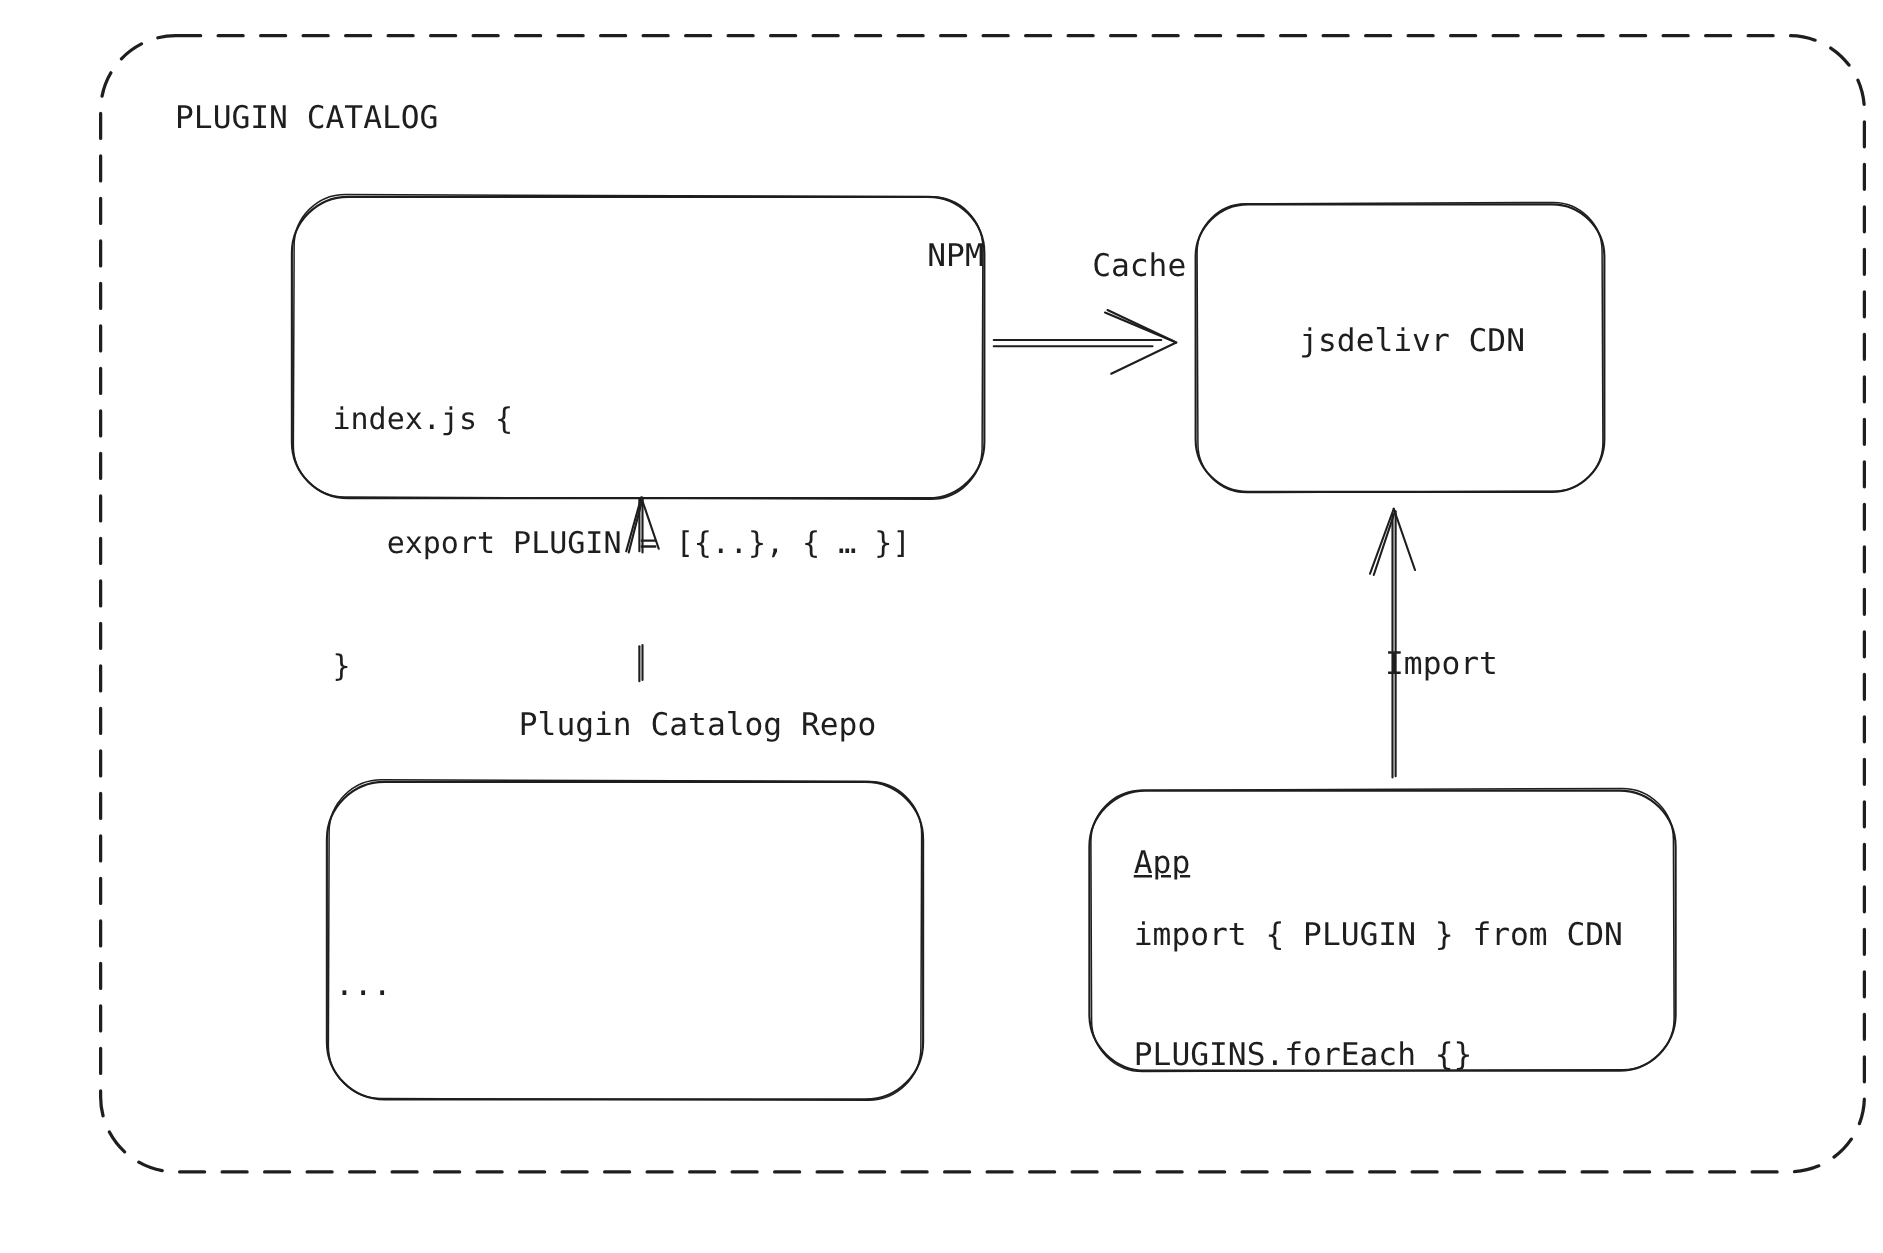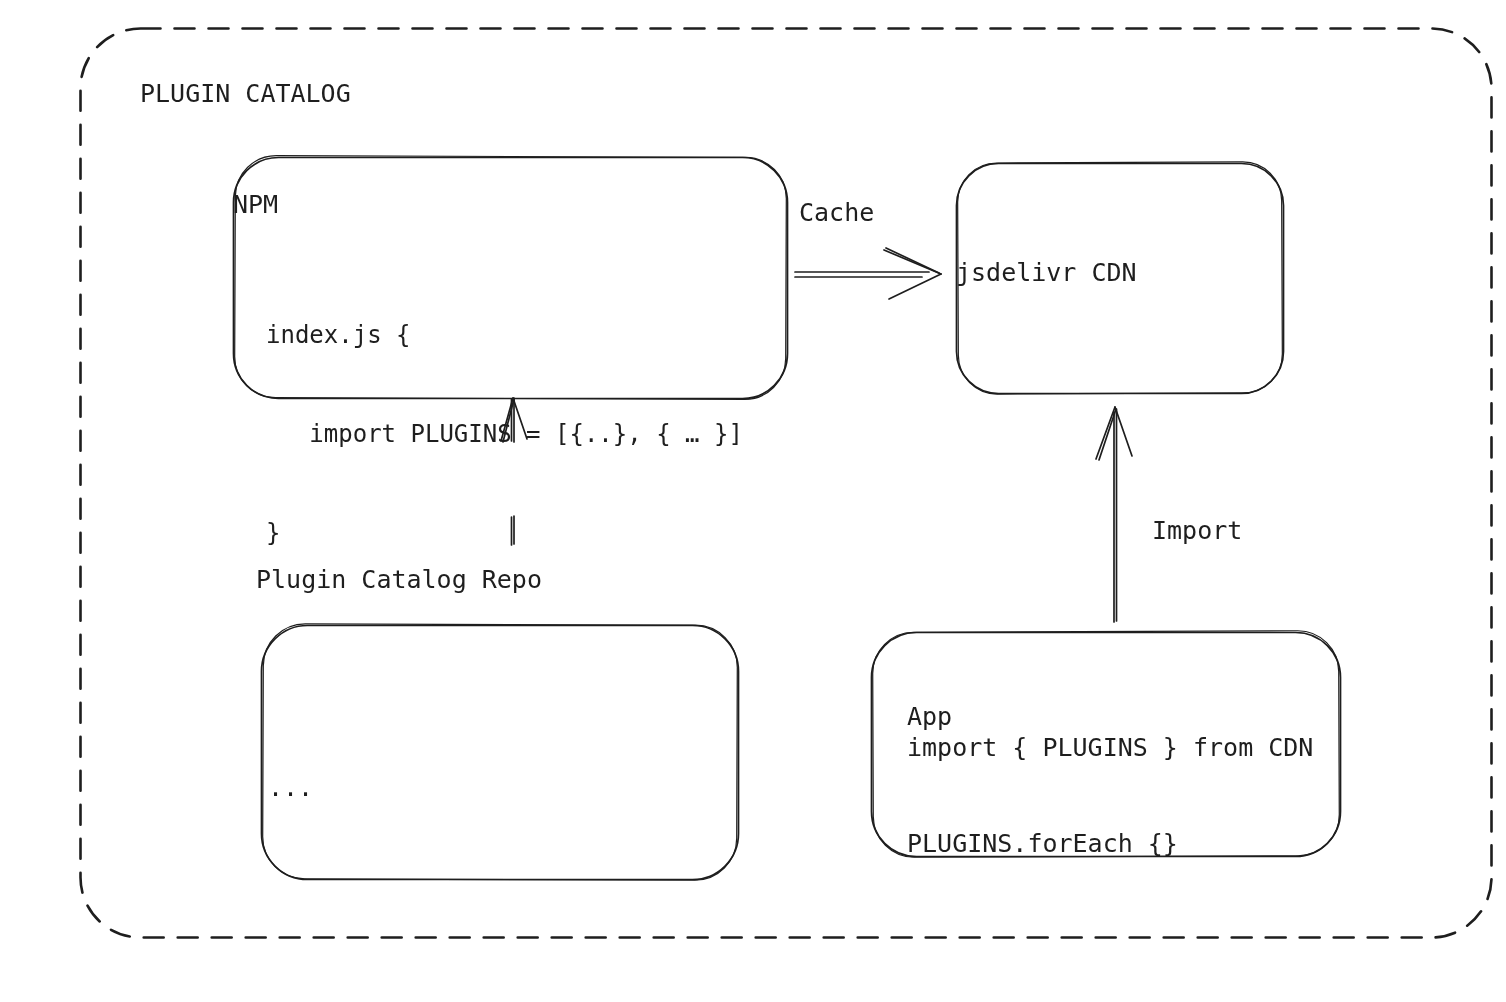--- a/index.html
+++ b/index.html
@@ -14,21 +14,21 @@
   }
   svg.shapes { position:absolute; left:0; top:0; display:block; }
   svg.shapes path, svg.shapes rect { stroke:#1e1e1e; fill:none; stroke-linecap:round; }
   .txt {
     position:absolute;
     white-space:pre;
     font-size:25px;
     line-height:30px;
     color:#1e1e1e;
   }
-  .center { text-align:left; }
+  .center { text-align:right; }
   .code { line-height:33px; }
   .npm-code { font-size:24px; }
 </style>
 </head>
 <body>
 
 <div class="canvas">
 
   <svg class="shapes" width="1506" height="1002" viewBox="0 0 1506 1002">
 
@@ -81,33 +81,33 @@
       <path d="M1072 409 L1055 460"></path>
       <path d="M1071 407 L1088 456"></path>
     </g>
   </svg>
 
   <div class="txt" style="left:96px; top:79px;">PLUGIN CATALOG</div>
 
   <div class="txt center" style="left:189px; top:190px; width:554px;">NPM</div>
   <div class="txt code npm-code" style="left:222px; top:253px;">
     <div>index.js {</div>
-    <div>   import PLUGINS = [{..}, { … }]</div>
+    <div>   export PLUGIN = [{..}, { … }]</div>
     <div>}</div>
   </div>
 
   <div class="txt center" style="left:755px; top:198px; width:150px;">Cache</div>
 
   <div class="txt center" style="left:912px; top:258px; width:264px;">jsdelivr CDN</div>
 
 
   <div class="txt center" style="left:212px; top:565px; width:445px;">Plugin Catalog Repo</div>
   <div class="txt code" style="left:224px; top:705px;">
     <div>...</div>
   </div>
 
-  <div class="txt" style="left:1108px; top:516px;text-align:center;">Import</div>
+  <div class="txt" style="left:1064px; top:516px;text-align:center;">Import</div>
 
-  <div class="txt" style="left:863px; top:702px;">App</div>
-  <div class="txt" style="left:863px; top:733px;">import { PLUGINS } from CDN</div>
+  <div class="txt" style="left:863px; top:675px;text-decoration:underline;">App</div>
+  <div class="txt" style="left:863px; top:733px;">import { PLUGIN } from CDN</div>
   <div class="txt" style="left:863px; top:829px;">PLUGINS.forEach {}</div>
 
 </div>
 
 </body></html>

